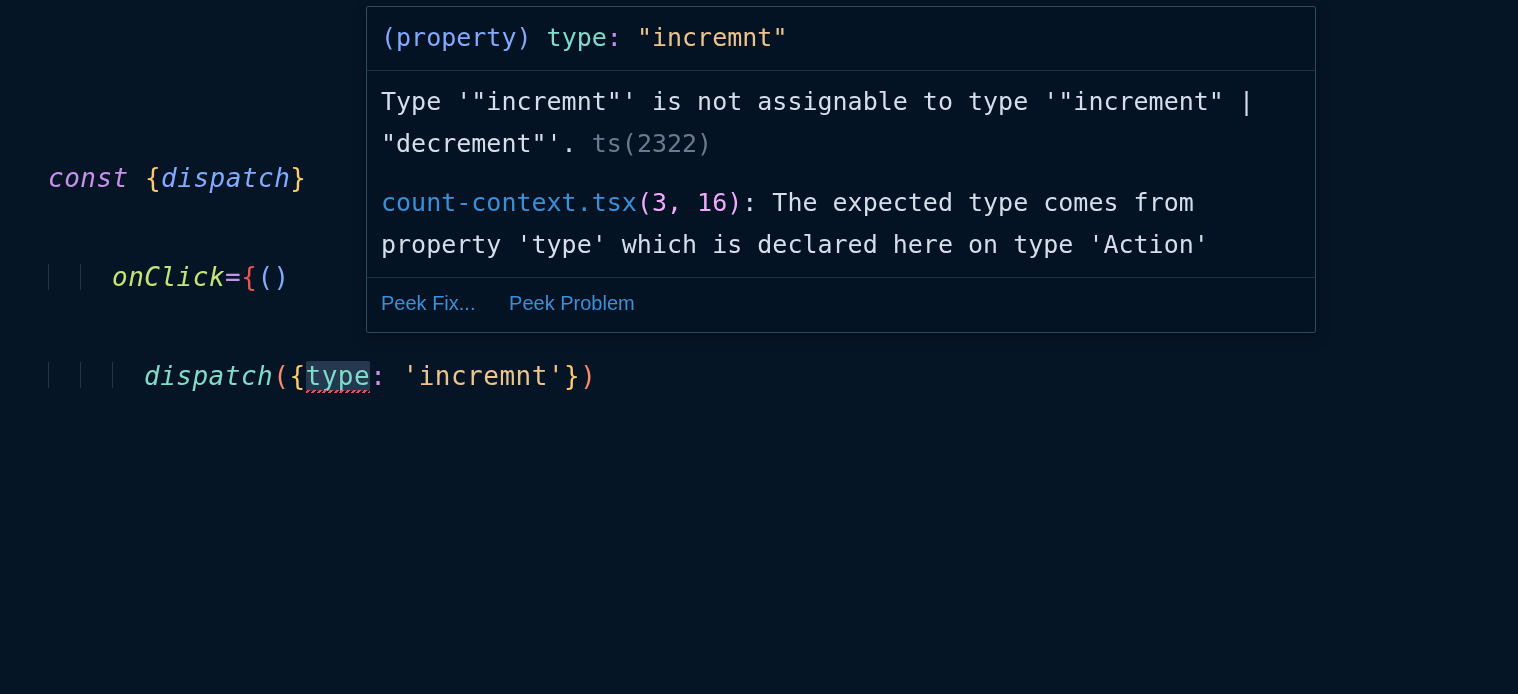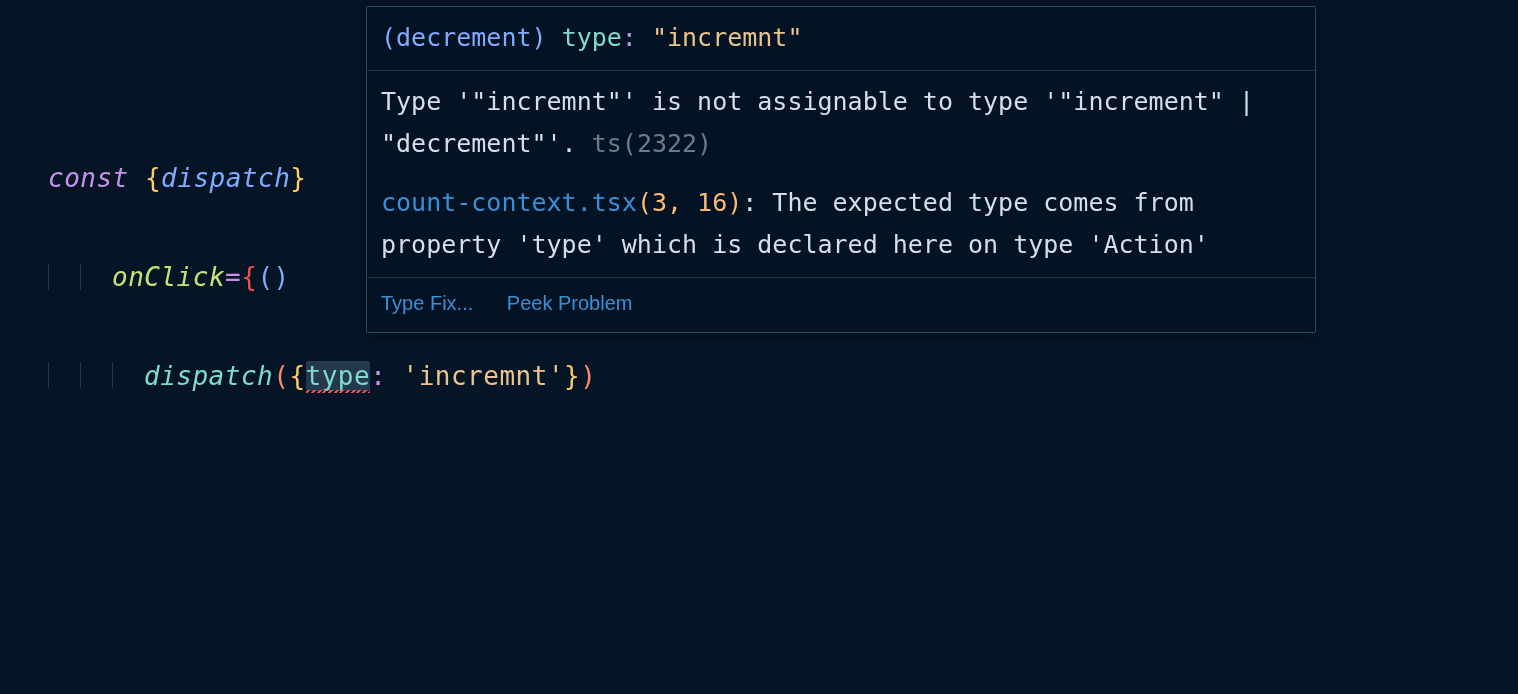--- a/index.html
+++ b/index.html
@@ -80,21 +80,21 @@
     line-height: 1.7;
   }
   .hover-section:last-child { border-bottom: none; }
   .sig-label { color: #82aaff; }
   .sig-prop { color: #7fdbca; }
   .sig-op { color: #c792ea; }
   .sig-string { color: #ecc48d; }
   .err-msg { color: #d6deeb; }
   .err-code { color: #6b7a8f; }
   .related-link { color: #3a8fd6; text-align: right; }
-  .related-pos { color: #fdba74; }
+  .related-pos { color: #f0abfc; }
   .related-text { color: #d6deeb; }
   .hover-actions {
     padding: 6px 14px 10px 14px;
     font-family: -apple-system, "Segoe UI", sans-serif;
     font-size: 20px;
   }
   .hover-actions a {
     color: #3a8fd6;
     text-decoration: none;
     margin-right: 28px;
@@ -111,28 +111,28 @@
 
 
 
 
 
 
 </div>
 
 <div class="hover">
   <div class="hover-section">
-    <span class="sig-label">(decrement) </span><span class="sig-prop">type</span><span class="sig-op">: </span><span class="sig-string">"</span><span class="sig-string">incremnt</span><span class="sig-string">"</span>
+    <span class="sig-label">(property) </span><span class="sig-prop">type</span><span class="sig-op">: </span><span class="sig-string">"</span><span class="sig-string">incremnt</span><span class="sig-string">"</span>
   </div>
   <div class="hover-section">
     <div>
       <span class="err-msg">Type '"incremnt"' is not assignable to type '"increment" | "decrement"'.</span><span class="err-code"> ts(2322)</span>
     </div>
     <div style="height:16px"></div>
     <div>
       <span class="related-link">count-context.tsx</span><span class="related-pos">(3, 16)</span><span class="related-text">: </span><span class="related-text">The expected type comes from property 'type' which is declared here on type 'Action'</span>
     </div>
   </div>
   <div class="hover-actions">
-    <a>Type Fix...</a>
+    <a>Peek Fix...</a>
     <a>Peek Problem</a>
   </div>
 </div>
 
 </body></html>

